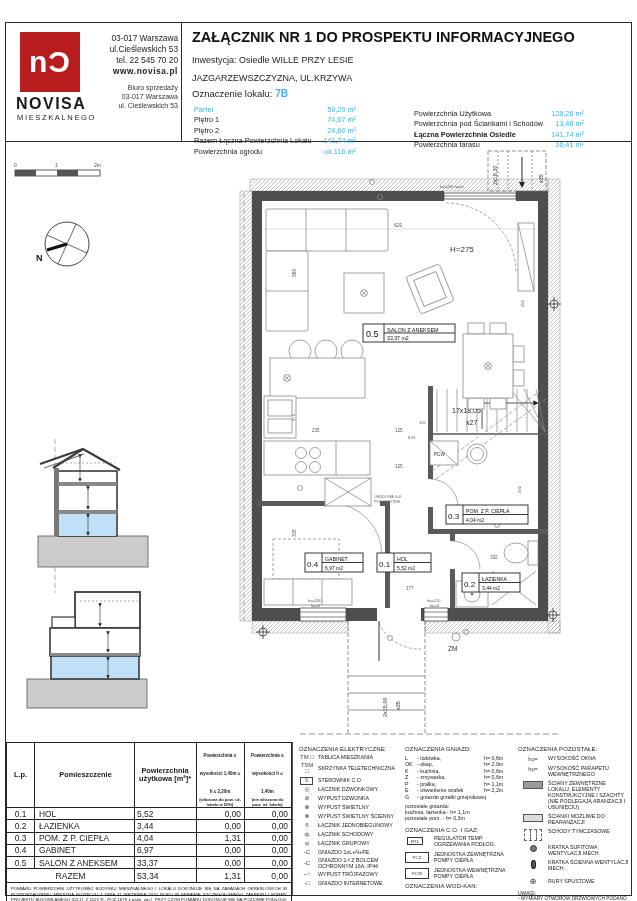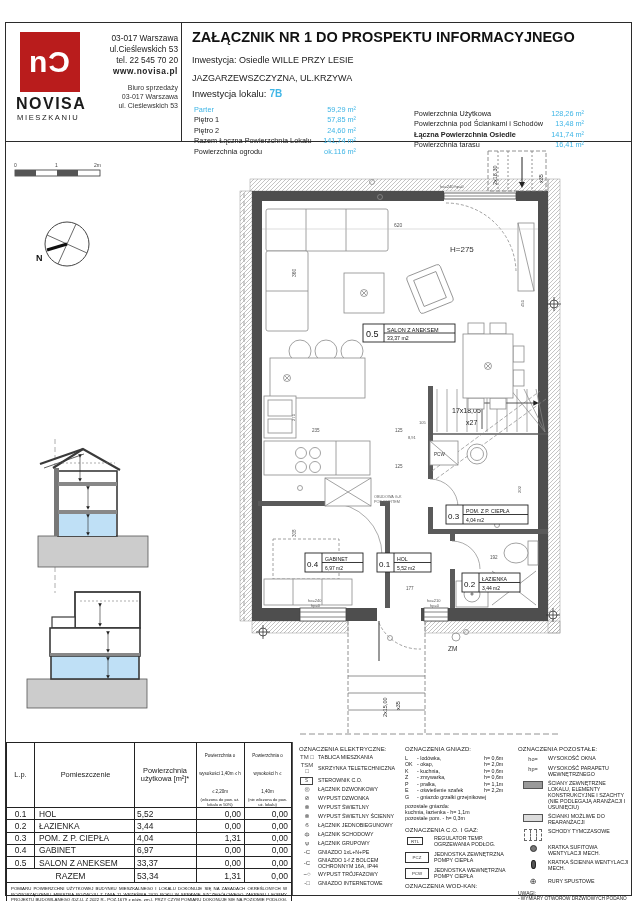--- a/index.html
+++ b/index.html
@@ -30,21 +30,21 @@
   .arow.blue .lbl{color:#41b6e6}
   .arow.boldrow .lbl{font-weight:bold}
   
   .drawing{position:absolute;left:0;top:119px;width:625px;height:600px;overflow:hidden}
   svg text{font-family:"Liberation Sans",sans-serif}
   
   .bottom{position:absolute;left:0;top:719px;width:625px;height:153px;display:flex}
   .tablewrap{width:287px;height:100%;border-right:1px solid #555;display:flex;flex-direction:column}
   table{border-collapse:collapse;width:100%;table-layout:fixed}
   td,th{border:1px solid #222;padding:0 2px;overflow:hidden}
-  th{font-weight:normal}
+  th{font-weight:bold}
   .th-main{font-size:7.4px;line-height:8.2px}
   .th-small{font-size:4.5px;line-height:5px}
   .th-sub{font-size:4.1px;line-height:4.6px;display:block;margin-top:1px}
   thead tr{height:36px}
   tbody tr{height:12.2px}
   tbody td{font-size:8.4px}
   .c-no{width:28px;text-align:center}
   .c-name{width:100px;text-align:left;padding-left:4px}
   .c-a{width:62px;text-align:left;padding-right:3px}
   .c-b{width:48px;text-align:right;padding-right:3px}
@@ -89,47 +89,47 @@
 
 <div class="page">
 <div class="frame">
 
   <div class="header">
     <div class="logo-cell">
       <div class="logo-box">
         <span class="logo-mark">nƆ</span>
       </div>
       <div class="logo-name">NOVISA</div>
-      <div class="logo-sub">MIESZKANIU</div>
+      <div class="logo-sub">MIESZKALNEGO</div>
       <div class="contact">
         <div>03-017 Warszawa</div>
         <div>ul.Cieślewskich 53</div>
         <div>tel.  22 545 70 20</div>
         <div class="web">www.novisa.pl</div>
       </div>
       <div class="office">
         <div>Biuro sprzedaży</div>
         <div>03-017 Warszawa</div>
         <div>ul. Cieślewskich 53</div>
       </div>
     </div>
     <div class="info-cell">
       <div class="doc-title">ZAŁĄCZNIK NR 1 DO PROSPEKTU INFORMACYJNEGO</div>
       <div class="inv-line">Inwestycja: Osiedle WILLE PRZY LESIE</div>
       <div class="inv-line" style="margin-top:8px">JAZGARZEWSZCZYZNA, UL.KRZYWA</div>
-      <div class="unit-line"><span>Inwestycja lokalu:</span><span class="unit-val">7B</span></div>
+      <div class="unit-line"><span>Oznaczenie lokalu:</span><span class="unit-val">7B</span></div>
       <div class="areas">
         <div class="areas-left">
           <div class="arow blue">
                 <span class="lbl">Parter</span>
                 <span class="val">59,29 m²</span>
               </div>
           <div class="arow">
                 <span class="lbl">Piętro 1</span>
-                <span class="val">57,85 m²</span>
+                <span class="val">74,67 m²</span>
               </div>
           <div class="arow">
                 <span class="lbl">Piętro 2</span>
                 <span class="val">24,60 m²</span>
               </div>
           <div class="arow">
                 <span class="lbl">Razem Łączna Powierzchnia Lokalu</span>
                 <span class="val">141,74 m²</span>
               </div>
           <div class="arow">

